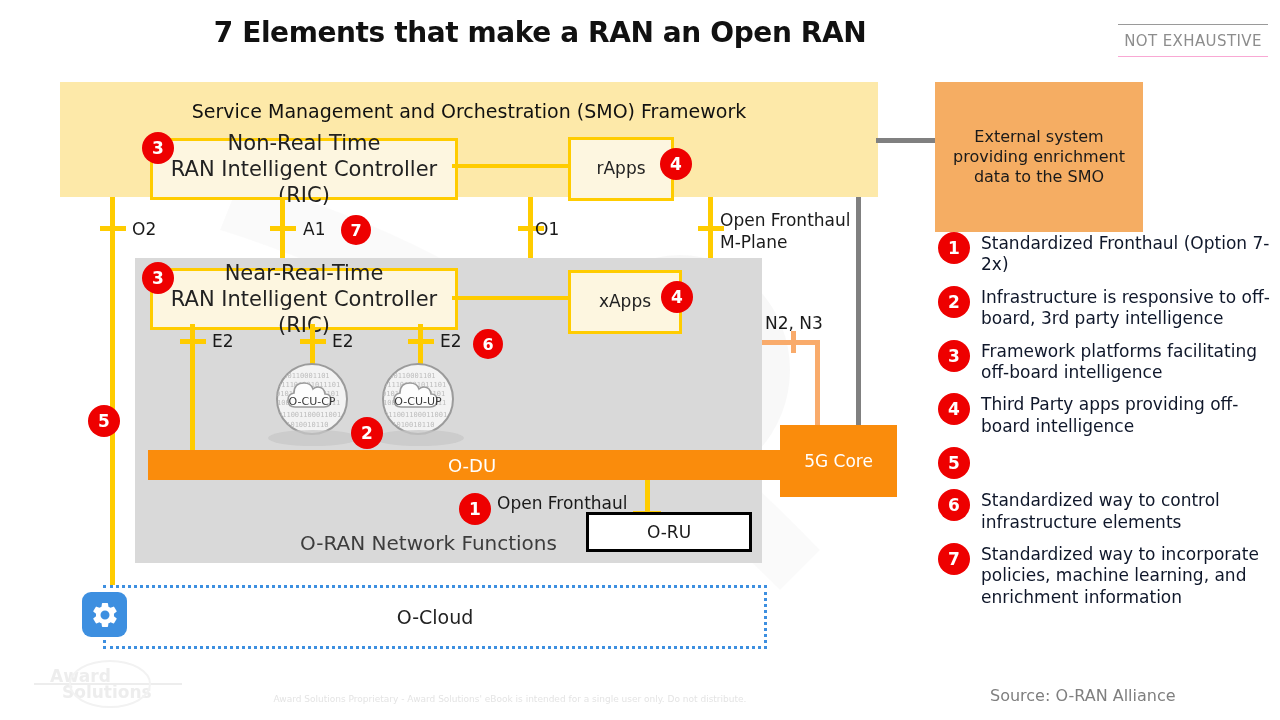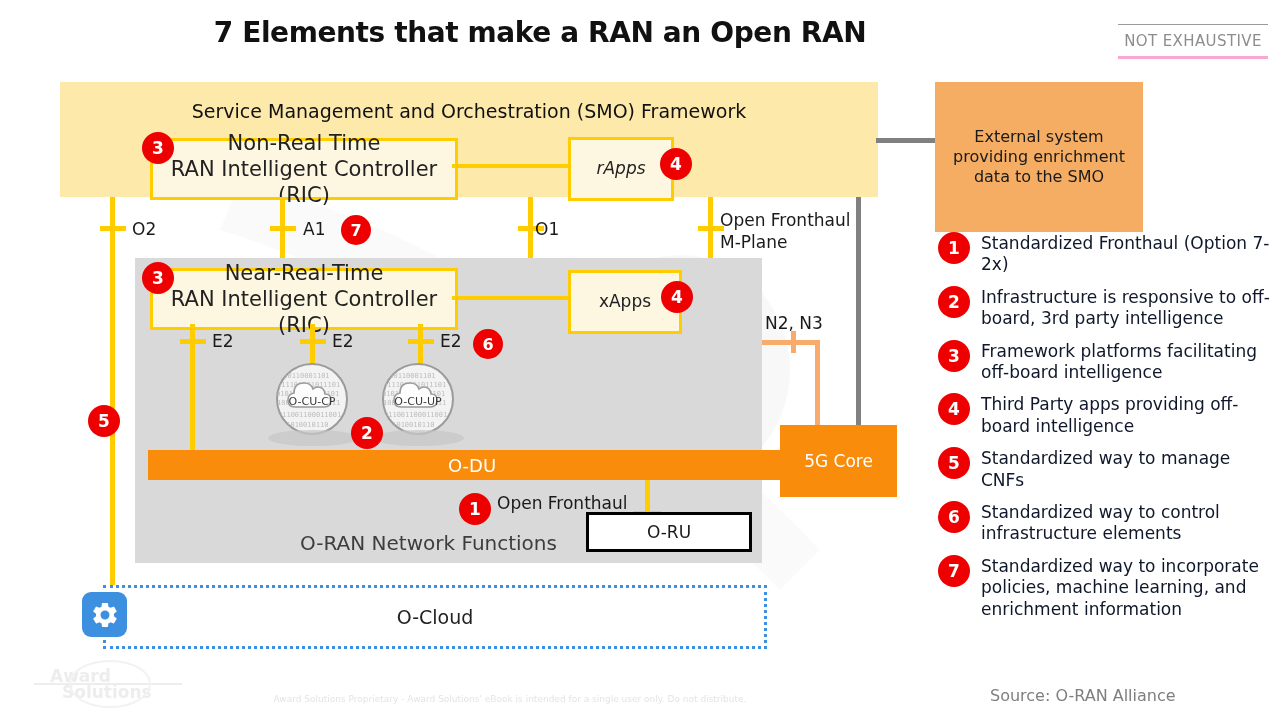--- a/index.html
+++ b/index.html
@@ -16,21 +16,21 @@
   #title{
     left:0;top:16px;width:1080px;
     text-align:center;
     font-family:"DejaVu Sans", sans-serif;
     font-size:28px;font-weight:bold;color:#111111;
     letter-spacing:-0.4px;
     white-space:nowrap;
   }
   #not-exhaustive{
     left:1118px;top:24px;width:150px;
-    border-top:1px solid #9a9a9a;border-bottom:3px solid #f9a8d4;
+    border-top:1px solid #9a9a9a;border-bottom:1px solid #f9a8d4;
     padding:7px 0 6px 0;
     text-align:center;
     font-size:15px;color:#8d8d8d;letter-spacing:0.4px;
   }
 
   
   #watermark{
     left:120px;top:120px;width:760px;height:560px;
     pointer-events:none;overflow:hidden;
   }
@@ -45,21 +45,21 @@
     left:60px;top:100px;width:818px;
     text-align:center;font-size:19px;font-weight:normal;color:#111;
   }
   .ricbox{
     background:#fdf6e0;border:3px solid #ffcc00;
     display:flex;align-items:center;justify-content:center;
     text-align:center;line-height:1.25;
     font-size:21px;color:#222;
   }
   #nrt-ric{left:150px;top:138px;width:302px;height:56px;}
-  #rapps{left:568px;top:137px;width:100px;height:58px;font-size:17px;font-style:italic;}
+  #rapps{left:568px;top:137px;width:100px;height:58px;font-size:17px;}
   #nrt-ric-rapps-link{left:452px;top:164px;width:116px;height:4px;background:#ffcc00;}
 
   
   #external{
     left:935px;top:82px;width:208px;height:150px;
     background:#f5ad63;
     display:flex;align-items:center;justify-content:center;
     text-align:center;line-height:1.25;
     font-size:16px;color:#1a1a1a;
   }
@@ -325,21 +325,20 @@
   <div class="leg-row">
     <div class="leg-num">3</div>
     <div class="leg-txt">Framework platforms facilitating off-board intelligence</div>
   </div>
   <div class="leg-row">
     <div class="leg-num">4</div>
     <div class="leg-txt">Third Party apps providing off-board intelligence</div>
   </div>
   <div class="leg-row">
     <div class="leg-num">5</div>
-    <div class="leg-txt">Standardized way to manage CNFs</div>
   </div>
   <div class="leg-row">
     <div class="leg-num">6</div>
     <div class="leg-txt">Standardized way to control infrastructure elements</div>
   </div>
   <div class="leg-row">
     <div class="leg-num">7</div>
     <div class="leg-txt">Standardized way to incorporate policies, machine learning, and enrichment information</div>
   </div>
 </div>

